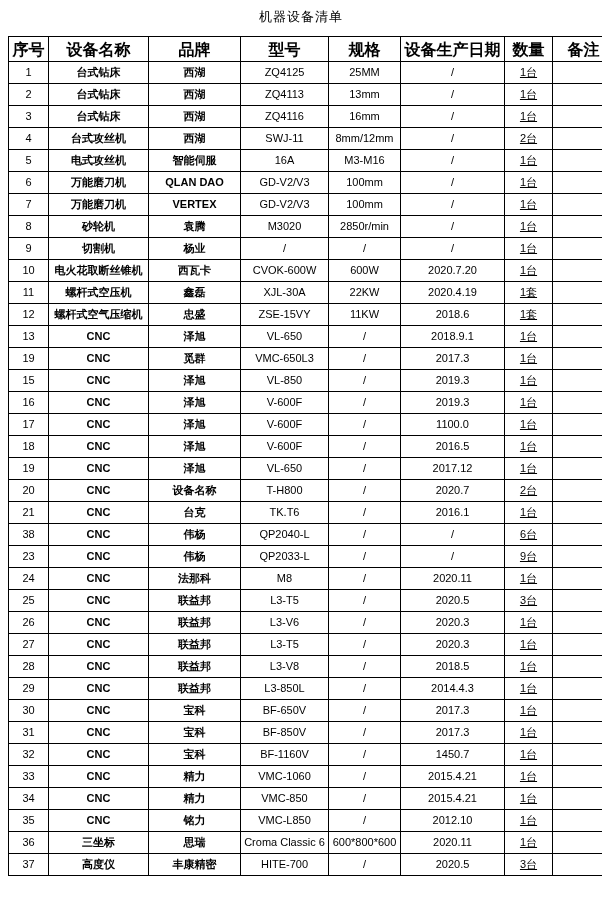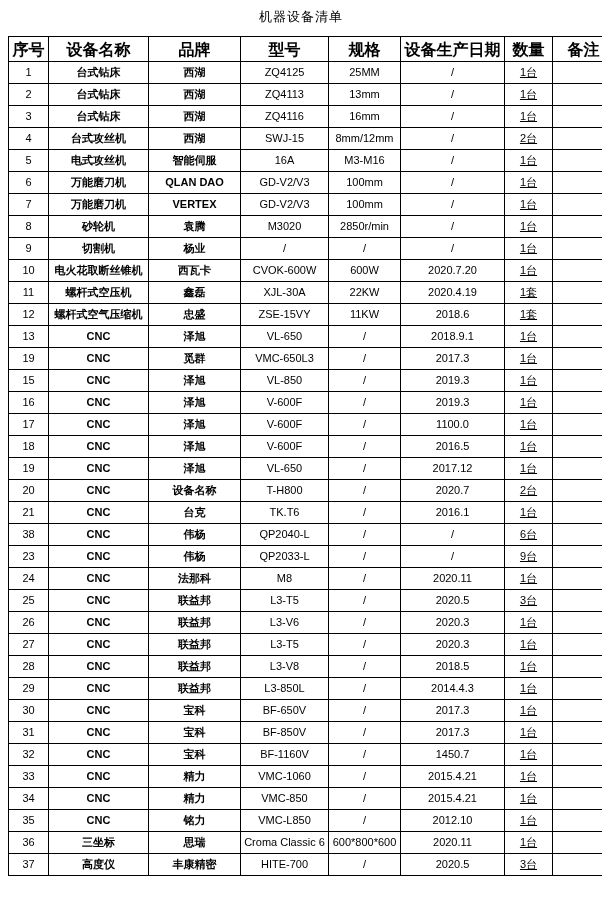--- a/index.html
+++ b/index.html
@@ -131,21 +131,21 @@
           <td class="model">ZQ4116</td>
           <td class="spec">16mm</td>
           <td class="date">/</td>
           <td class="qty">1台</td>
           <td class="remark"></td>
         </tr>
         <tr>
           <td class="idx">4</td>
           <td class="name">台式攻丝机</td>
           <td class="brand">西湖</td>
-          <td class="model">SWJ-15</td>
+          <td class="model">SWJ-11</td>
           <td class="spec">8mm/12mm</td>
           <td class="date">/</td>
           <td class="qty">2台</td>
           <td class="remark"></td>
         </tr>
         <tr>
           <td class="idx">5</td>
           <td class="name">电式攻丝机</td>
           <td class="brand">智能伺服</td>
           <td class="model">16A</td>

